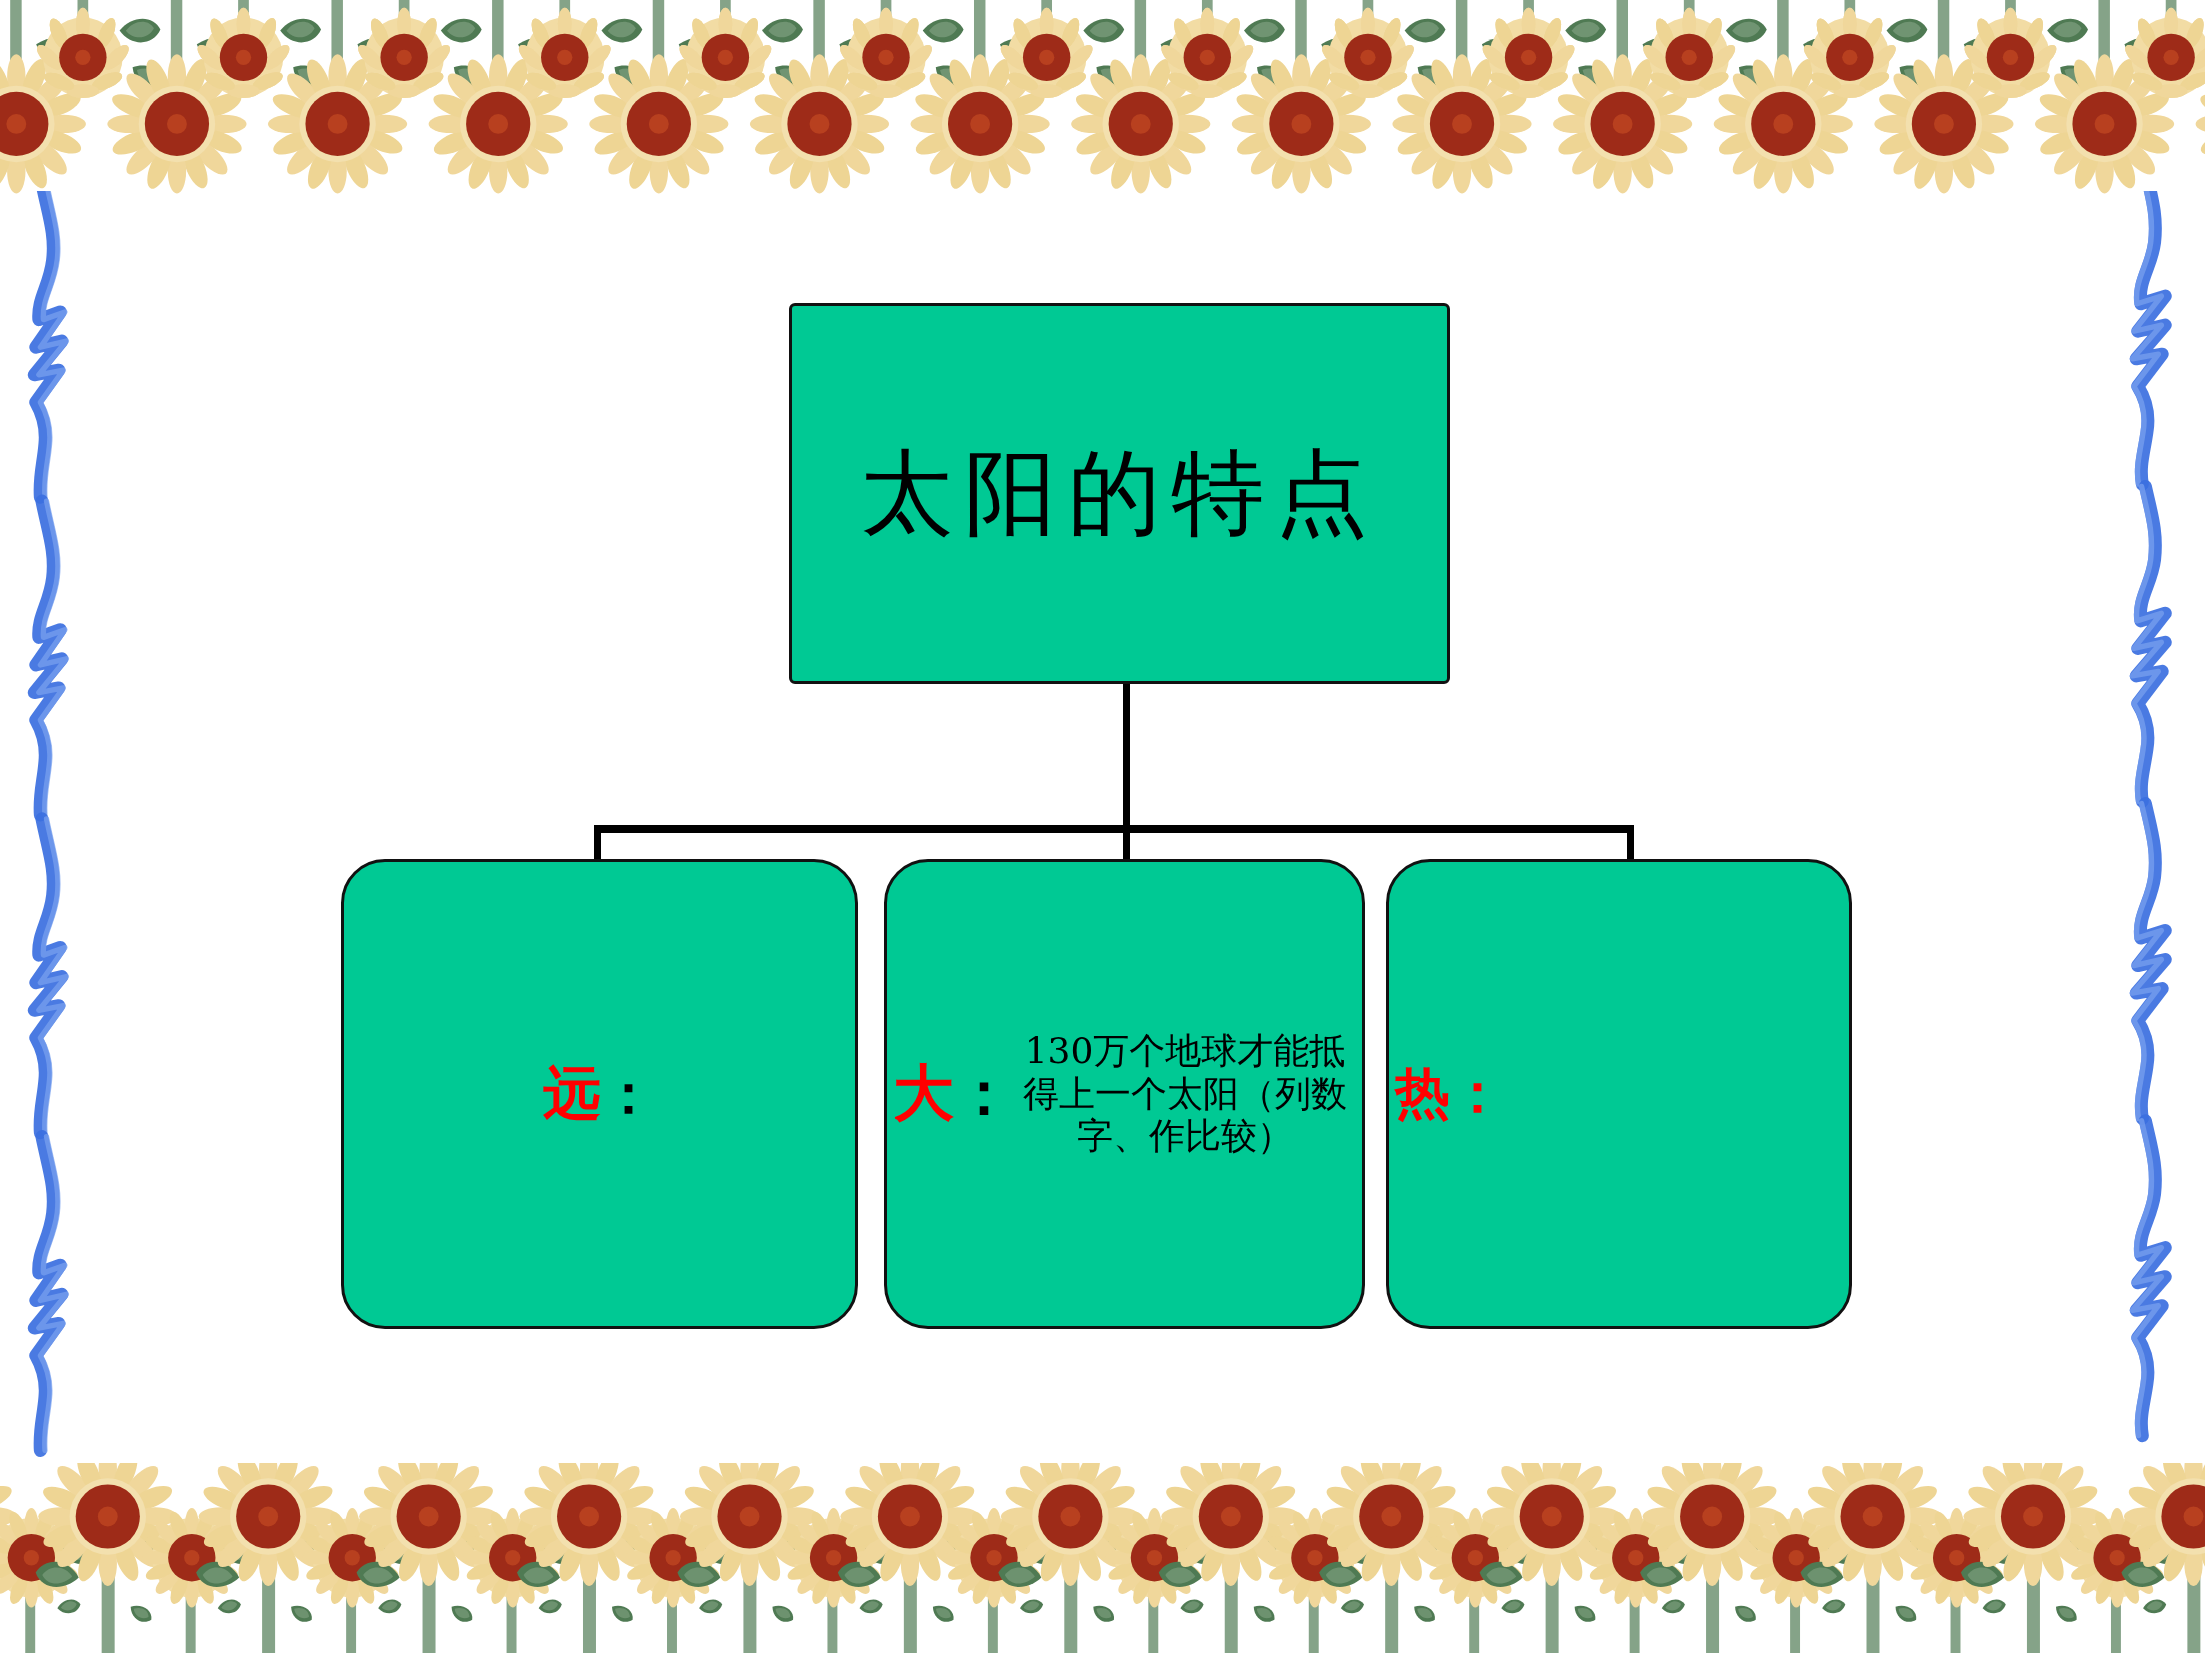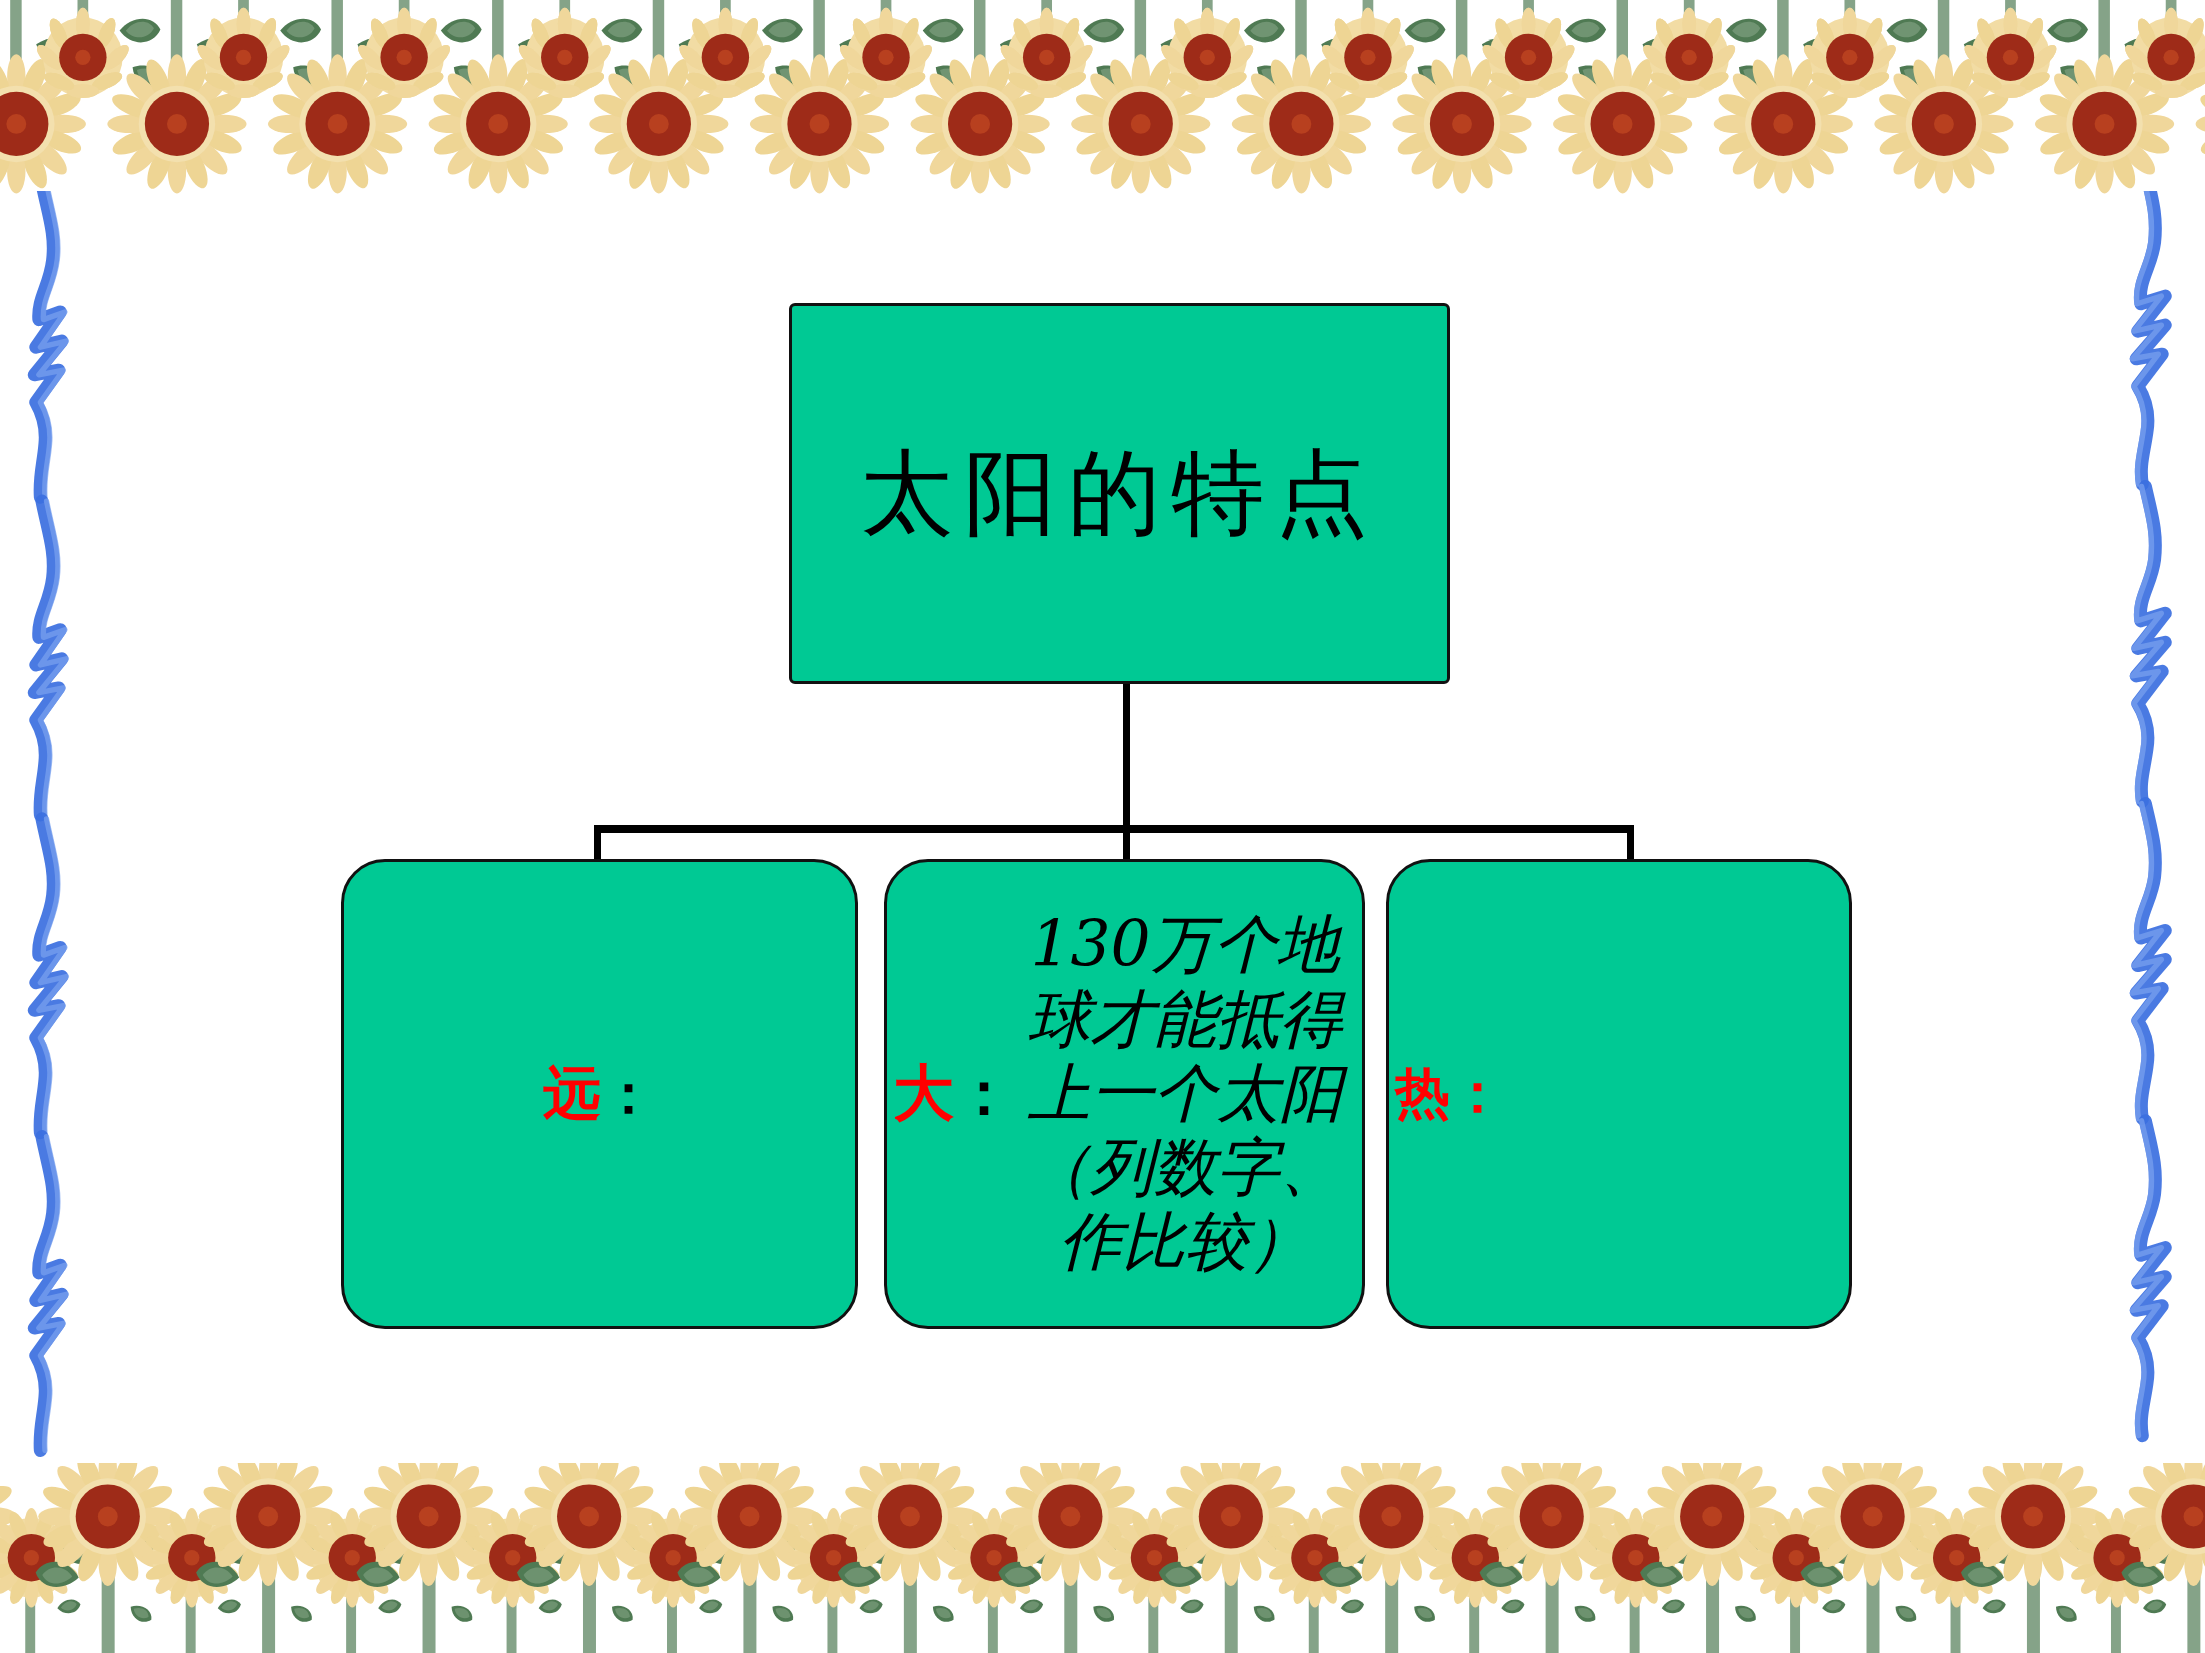--- a/index.html
+++ b/index.html
@@ -75,21 +75,21 @@
   }
 
   
   #node-far .node-label{font-size:58px;align-self:center;}
   #node-far .colon{color:#000;font-size:55px;}
   #node-far .node-body{font-size:63px;line-height:1.13;letter-spacing:0px;}
 
   
   #node-big .node-label{font-size:61px;align-self:center;}
   #node-big .colon{color:#000;font-size:60px;}
-  #node-big .node-body{font-size:63px;line-height:1.18;font-style:italic;}
+  #node-big .node-body{font-size:36px;line-height:1.18;}
 
   
   #node-hot .node-inner{justify-content:center;}
   #node-hot .node-label{font-size:55px;color:#ff0000;}
 
   
   .conn{position:absolute;background:#000000;}
   #conn-stem{left:1123px;top:684px;width:6.9px;height:147px;}
   #conn-bar{left:594px;top:825px;width:1040px;height:8.4px;}
   #conn-drop-left{left:594px;top:825px;width:6.9px;height:37px;}

